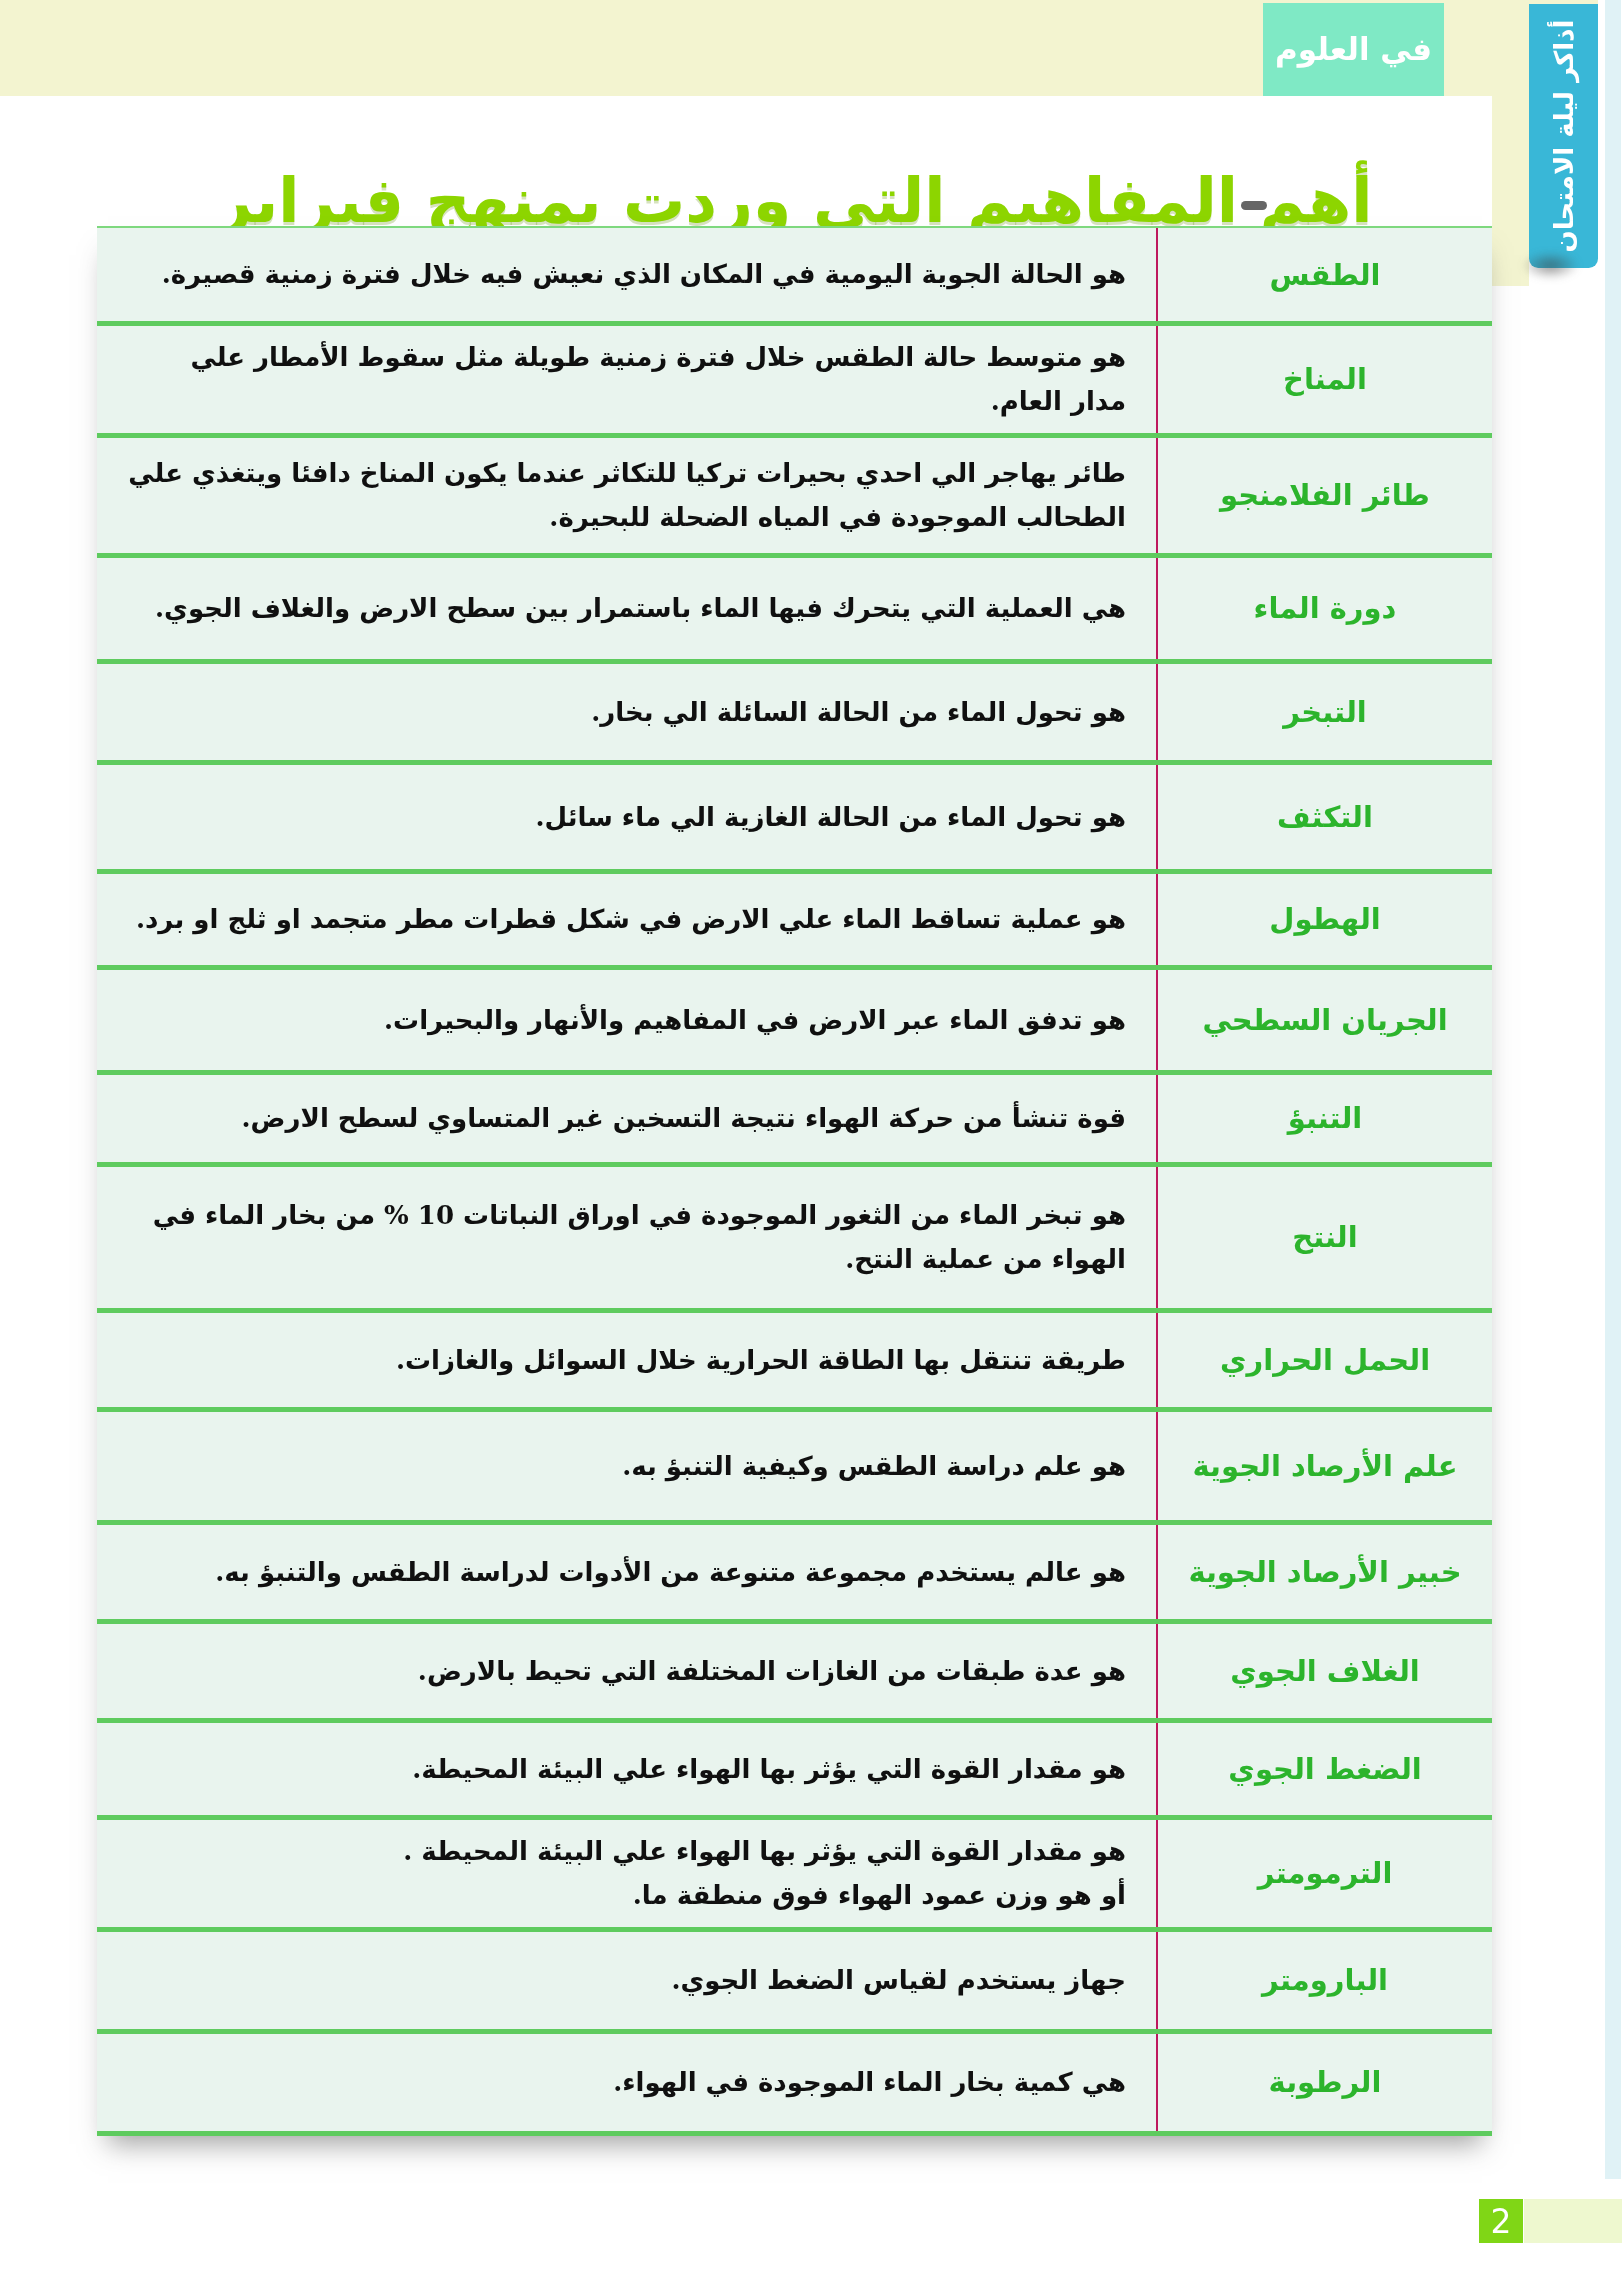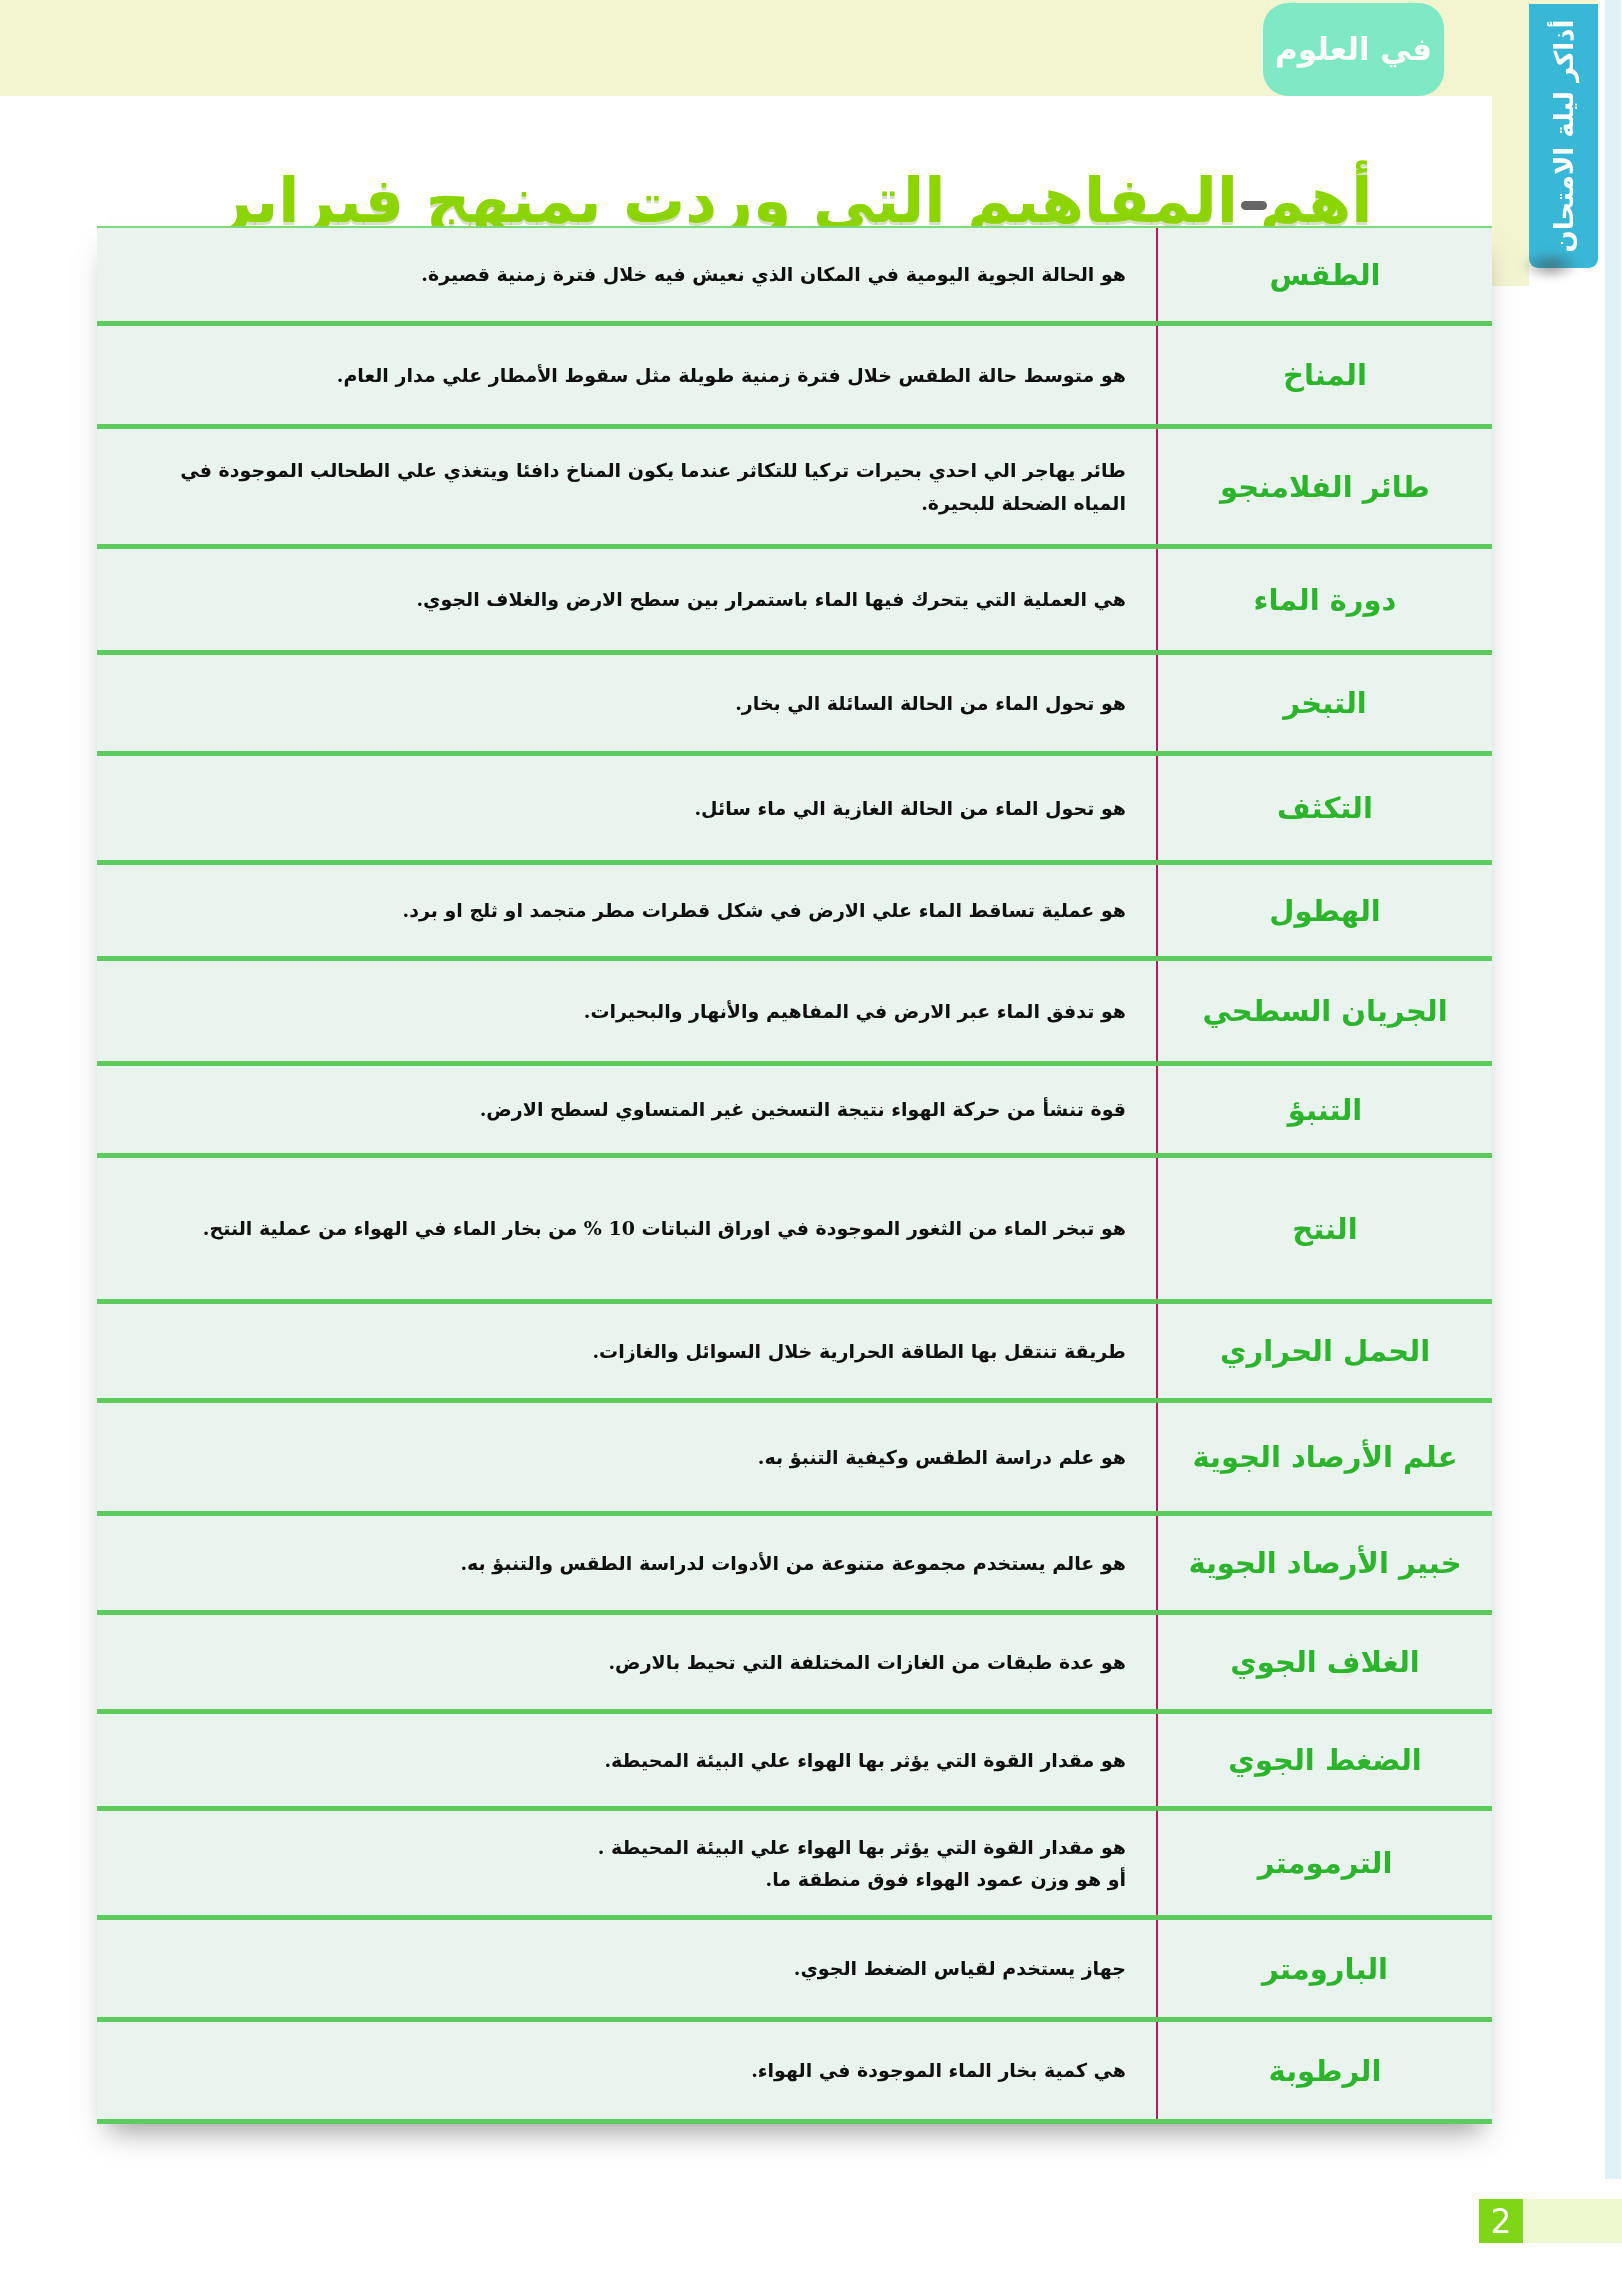--- a/index.html
+++ b/index.html
@@ -16,21 +16,21 @@
     background:var(--cream-band,#f3f4d0);
   }
   .cream-sliver{
     position:absolute;left:1493px;top:0;width:37px;height:286px;
     background:var(--cream-band,#f3f4d0);
   }
   .science-badge{
     position:absolute;left:1264px;top:2.6px;width:181px;height:93px;
     background:var(--teal-badge,#7fe9c5);
     display:flex;align-items:center;justify-content:center;
-    color:#ffffff;font-weight:bold;font-size:31px;border-radius:25px;
+    color:#ffffff;font-weight:bold;font-size:31px;
   }
   
   .pale-strip{
     position:absolute;left:1606px;top:0;width:16.4px;height:2179px;
     background:var(--pale-blue-strip,#e0f2f6);
   }
   .bookmark{
     position:absolute;left:1530px;top:3.9px;width:69px;height:264px;
     background:var(--blue-strip,#39b7d7);
     border-radius:0 0 9.2px 9.2px;
@@ -78,21 +78,21 @@
     color:var(--term-green,#2cb42c);
     font-size:29px;font-weight:bold;
     border-left:2px solid #be185d;   
     padding:6.5px 9.2px;box-sizing:border-box;
     text-align:center;
   }
   .def{
     flex:1 1 auto;
     display:flex;align-items:center;
     color:#101010;
-    font-size:19px;font-weight:bold;line-height:1.7;
+    font-size:26px;font-weight:bold;line-height:1.7;
     padding:9.2px 30px;box-sizing:border-box;
     text-align:right;
     white-space:pre-line;
     font-family:"DejaVu Serif","DejaVu Sans",serif;
   }
   
   .footer-band{
     position:absolute;left:1525px;top:2199px;width:98px;height:44px;
     background:var(--footer-band,#eef8cf);
   }

